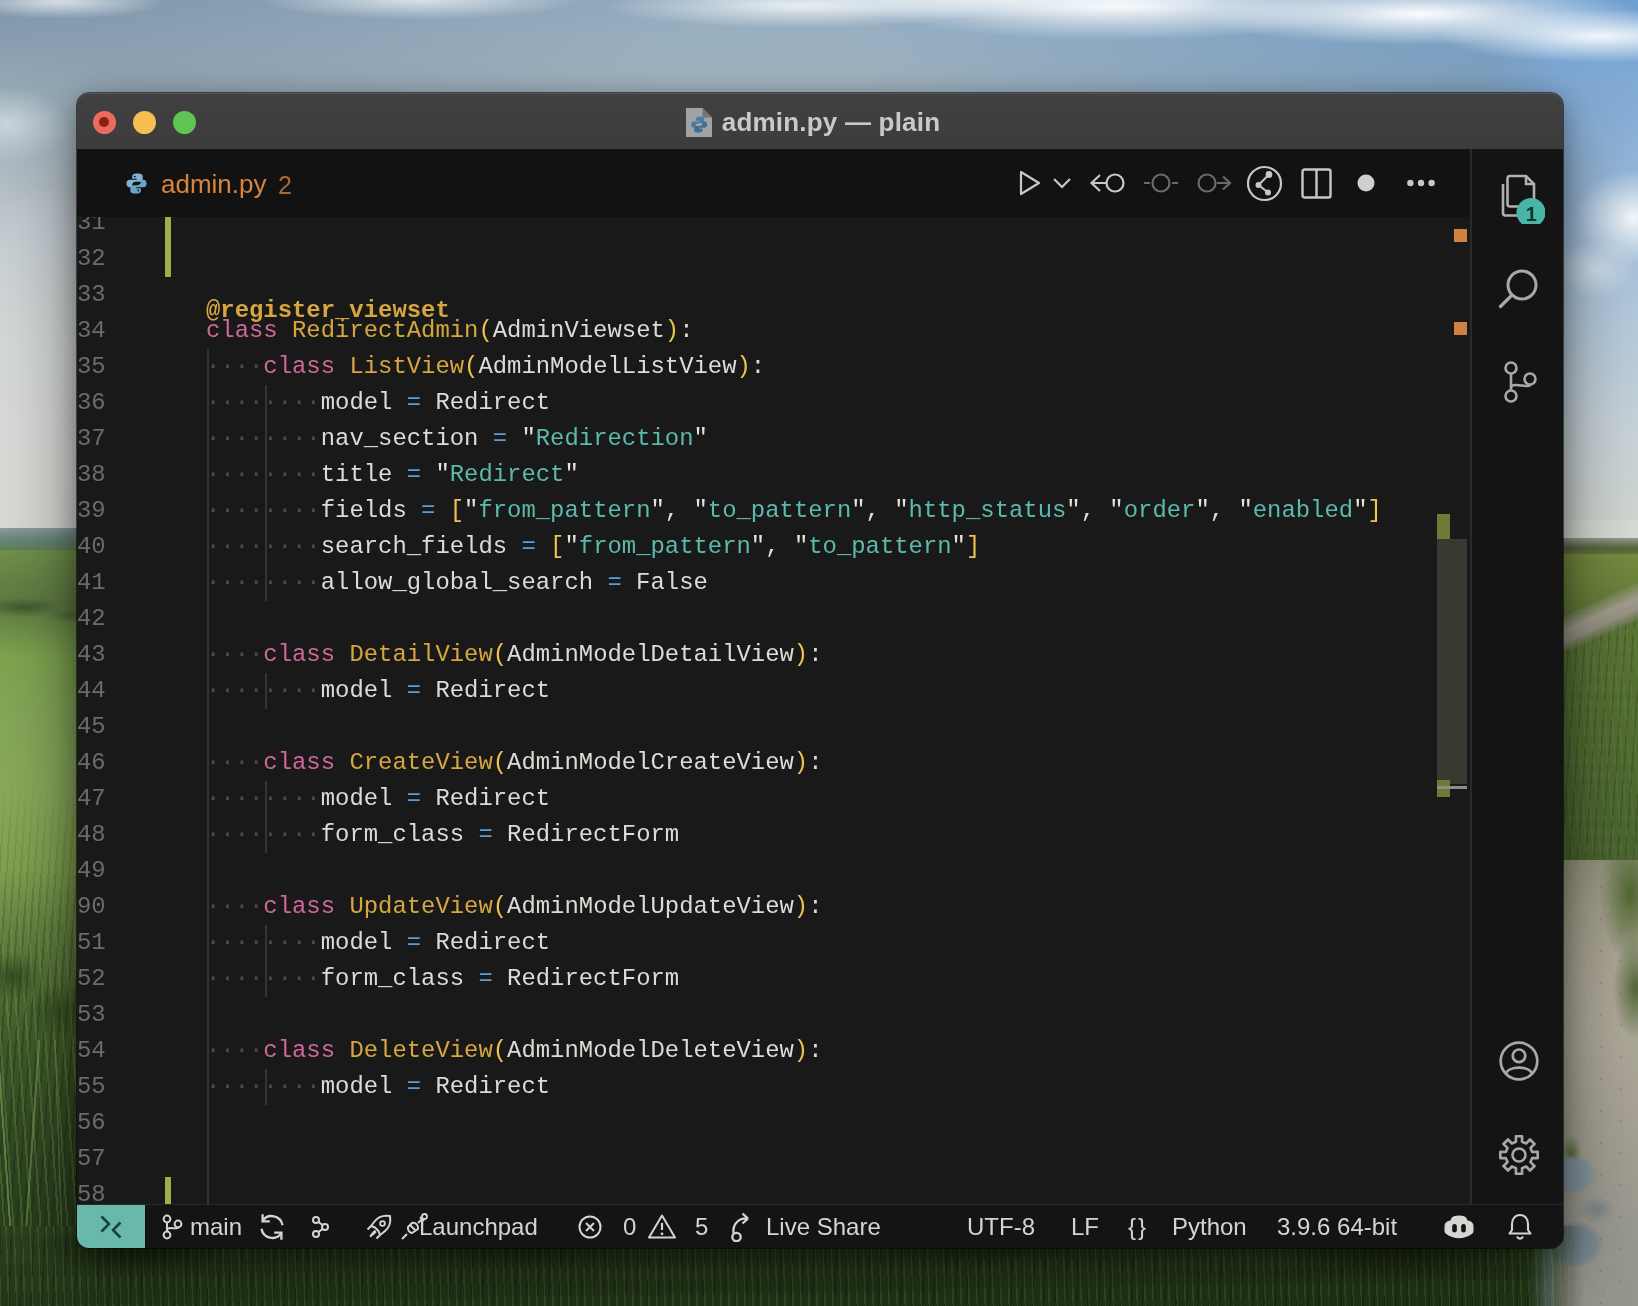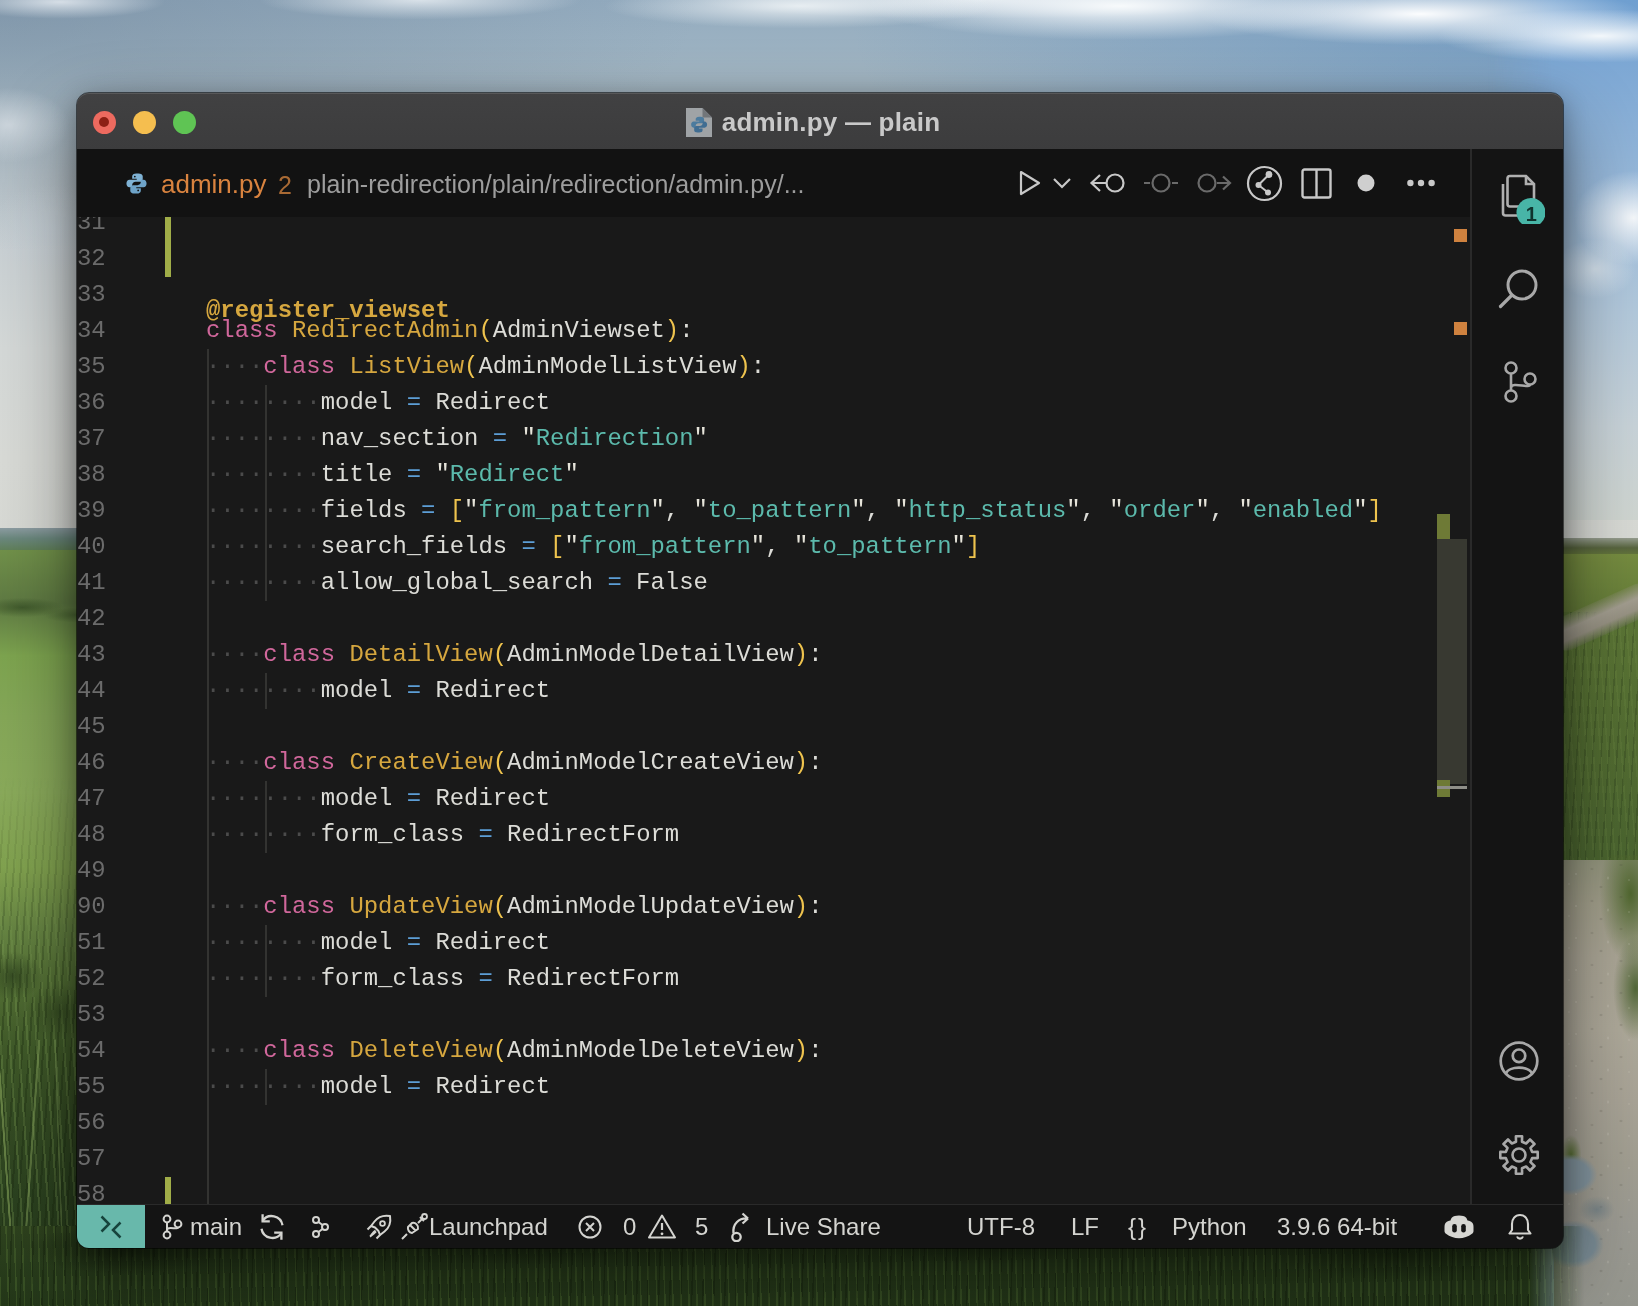--- a/index.html
+++ b/index.html
@@ -228,21 +228,20 @@
   <div id="tabrow">
 
     <div class="ticon" style="left:48px;">
       <svg width="23" height="23" viewBox="0 0 48 48">
         <path fill="#7fb2d4" d="M24 3c-6 0-9 2.6-9 6v5h9.5v2H9.5C5.5 16 3 19.5 3 24s2.5 8 6.5 8H15v-5c0-3.5 3-6.5 7-6.5h9c3 0 6-2.5 6-6V9c0-3.4-3.5-6-9-6h-4zm-3.5 4.6a1.9 1.9 0 1 1 0 3.8 1.9 1.9 0 0 1 0-3.8z"></path>
         <path fill="#6ea3c8" d="M24 45c6 0 9-2.6 9-6v-5h-9.5v-2h14.9c4.1 0 6.6-3.5 6.6-8s-2.5-8-6.5-8H33v5c0 3.5-3 6.5-7 6.5h-9c-3 0-6 2.5-6 6v5.5c0 3.4 3.5 6 9 6h4zm3.5-4.6a1.9 1.9 0 1 1 0-3.8 1.9 1.9 0 0 1 0 3.8z"></path>
       </svg>
     </div>
     <span class="tabname">admin.py</span>
     <span class="tabnum">2</span>
-    <span class="crumbs">plain-redirection/plain/redirection/admin.py/...</span>
 
     <div class="ticon" style="left:941px;">
         <svg width="24" height="28" viewBox="0 0 24 28">
           <path d="M3 3 L21 14 L3 25 Z" fill="none" stroke="#c8c8c8" stroke-width="2.2" stroke-linejoin="round"></path>
         </svg>
       </div>
     <div class="ticon" style="left:975px;">
         <svg width="20" height="12" viewBox="0 0 20 12">
           <path d="M2 2 L10 10 L18 2" fill="none" stroke="#c8c8c8" stroke-width="2.2"></path>
         </svg>
@@ -438,21 +437,21 @@
           <path d="M7 14 L3.5 17.5 M16 23 L12.5 26.5 M11.5 18.5 C9 20 7 24 6 24.5 C7.5 23.5 10 22 12 19.5" fill="none" stroke="#d4d4d0" stroke-width="2"></path>
         </svg>
       </div>
     <div class="sbi" style="left:322px;">
         <svg width="30" height="30" viewBox="0 0 30 30">
           <path d="M8 22 L3 27 M11 13 L17 19 M13 21 A5 5 0 0 1 9 15 L13 11 A5 5 0 0 1 19 17 Z" fill="none" stroke="#d4d4d0" stroke-width="2" stroke-linejoin="round"></path>
           <path d="M19 11 L23 7 M23 7 L21 5 M23 7 L25 9" fill="none" stroke="#d4d4d0" stroke-width="2"></path>
           <circle cx="25.5" cy="4.5" r="2.5" fill="none" stroke="#d4d4d0" stroke-width="1.8"></circle>
         </svg>
       </div>
-    <span class="sb" style="left:352px;">Launchpad</span>
+    <span class="sb" style="left:342px;">Launchpad</span>
     <div class="sbi" style="left:500px;">
         <svg width="26" height="26" viewBox="0 0 26 26">
           <circle cx="13" cy="13" r="10.5" fill="none" stroke="#d4d4d0" stroke-width="2"></circle>
           <path d="M9 9 L17 17 M17 9 L9 17" stroke="#d4d4d0" stroke-width="2"></path>
         </svg>
       </div>
     <span class="sb" style="left:546px;">0</span>
     <div class="sbi" style="left:570px;">
         <svg width="30" height="27" viewBox="0 0 30 27">
           <path d="M15 2.5 L28 24.5 H2 Z" fill="none" stroke="#d4d4d0" stroke-width="2" stroke-linejoin="round"></path>

